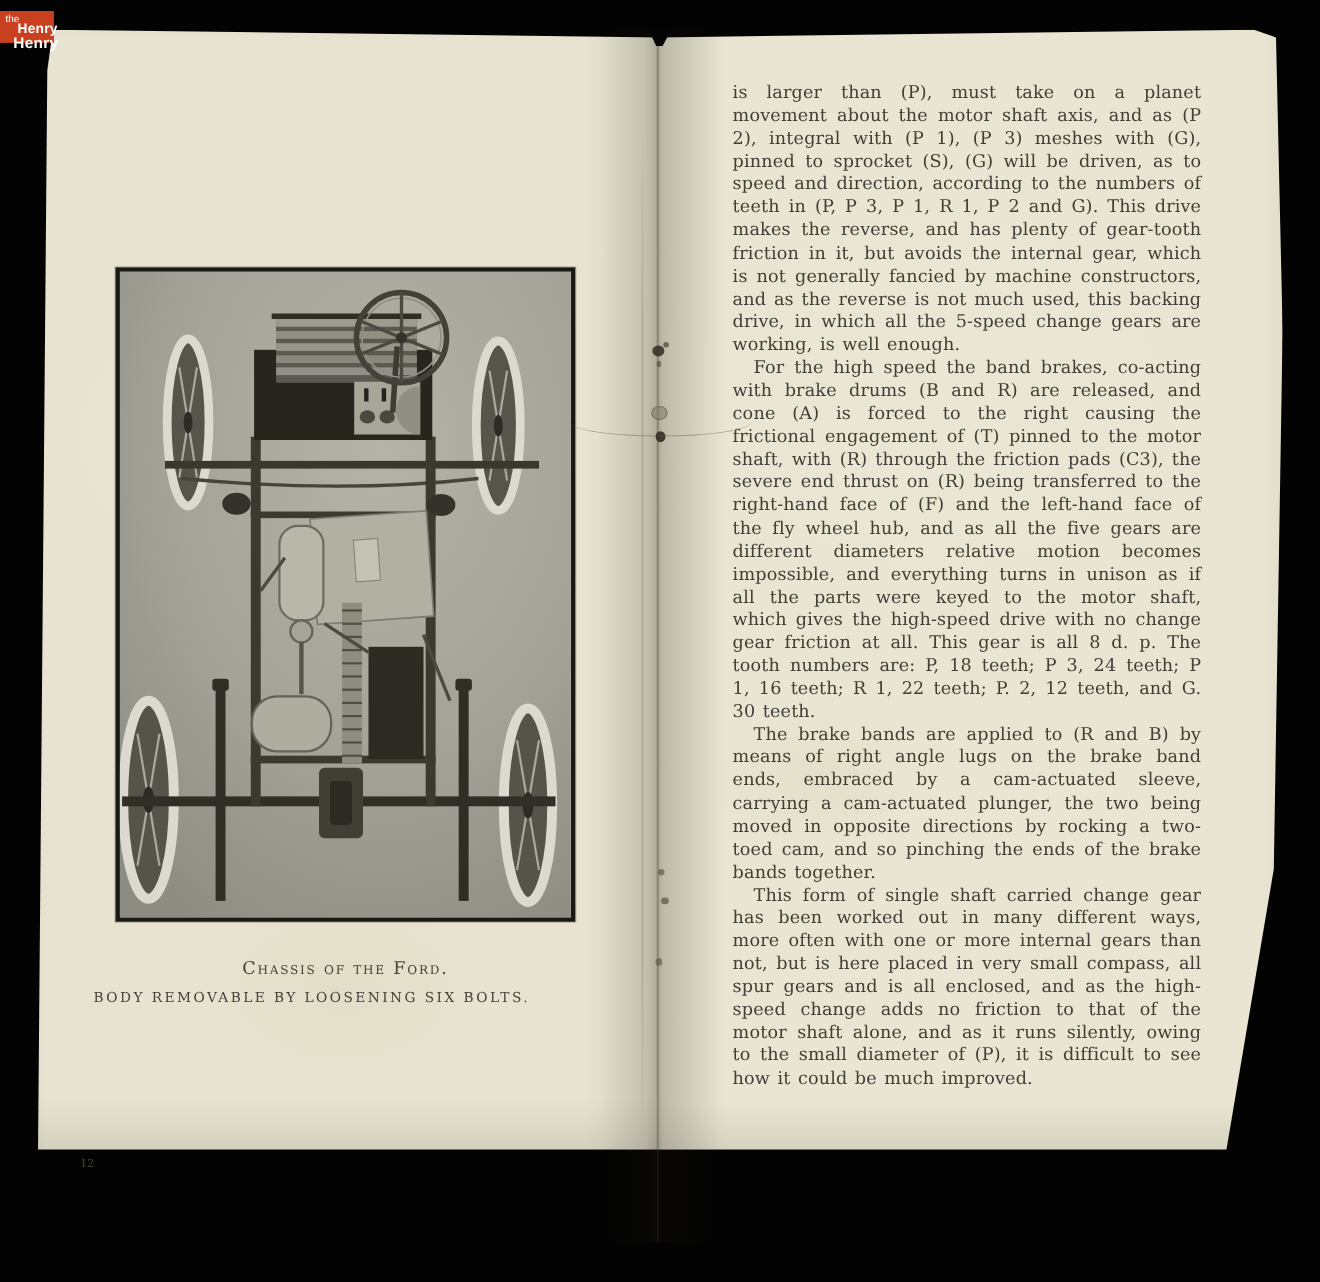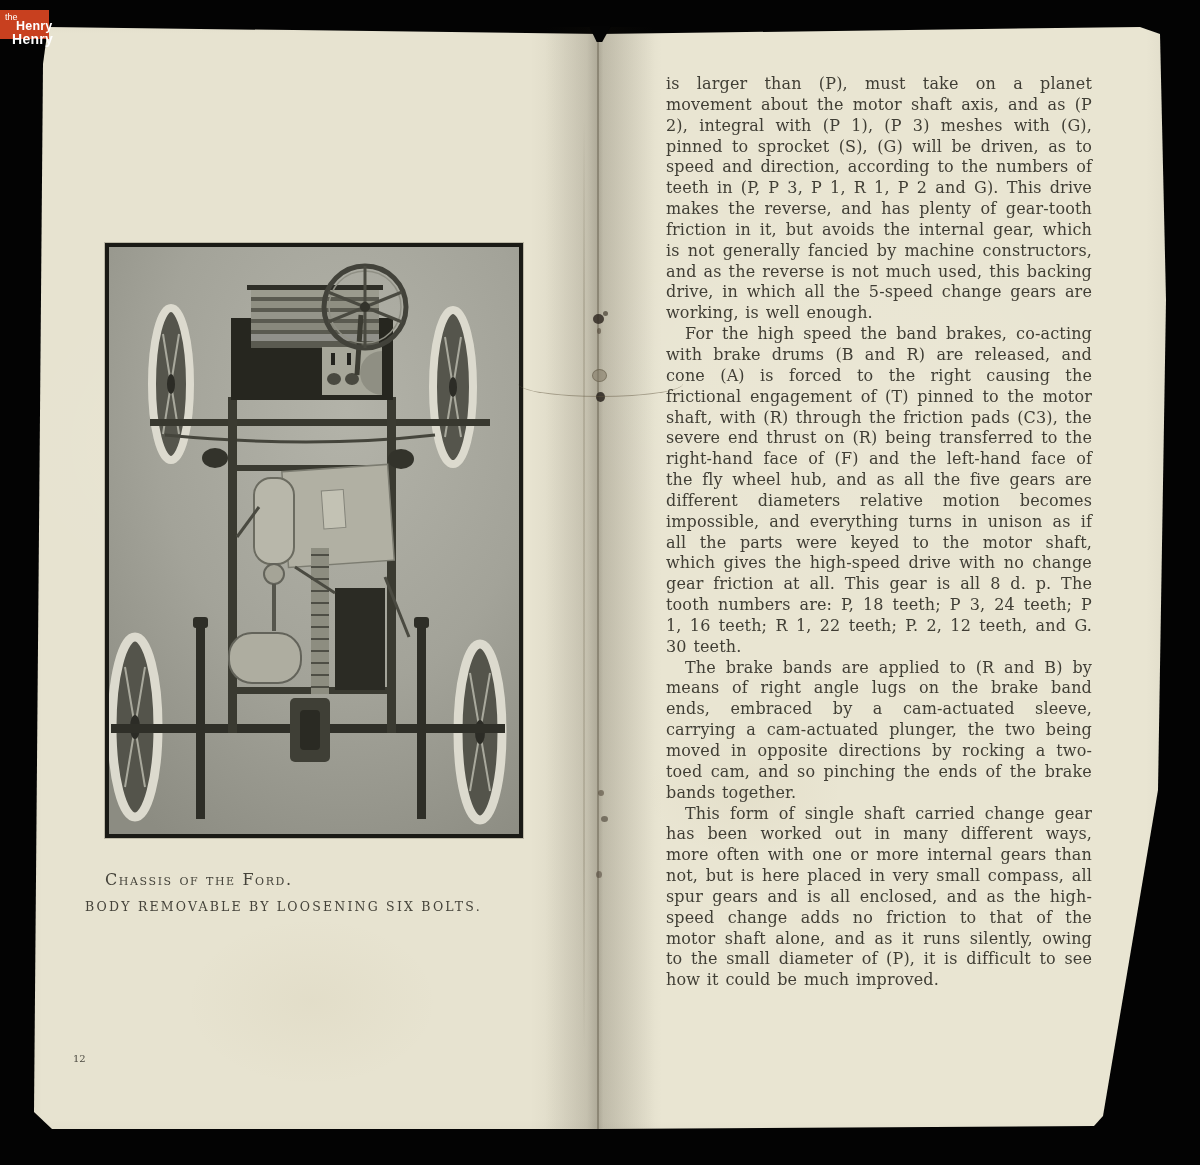--- a/index.html
+++ b/index.html
@@ -2,21 +2,21 @@
 <html style="--paper: #e7e3d0; --paper2: #e9e5d2; --ink: #403e35; --red: #c8401f; --frame: #1a1a15;"><head>
 <meta charset="utf-8">
 <style>
   :root{
     --paper:#e7e3d0; --paper2:#e9e5d2; --ink:#403e35; --red:#c8401f; --frame:#1a1a15;
   }
   html,body{margin:0;padding:0;background:#030303;}
   .canvas{position:relative;width:1200px;height:1165px;background:#030303;overflow:hidden;
           font-family:"DejaVu Serif", serif;}
   
-  .page{position:absolute;top:0;height:1165px;}
+  .page{position:absolute;top:0;height:1045px;}
   .page-left{
     left:0;width:600px;
     clip-path:polygon(48px 27px,600px 34px,600px 1129px,52px 1129px,34px 1112px,43px 64px);
     background:
       radial-gradient(ellipse 420px 300px at 46% 38%, rgba(255,255,255,0.06), transparent 70%),
       radial-gradient(ellipse 180px 120px at 52% 86%, rgba(140,120,70,0.05), transparent 70%),
       linear-gradient(90deg, rgba(30,25,15,0.12) 0px, rgba(30,25,15,0.0) 42px),
       linear-gradient(270deg, rgba(30,25,15,0.10) 0px, rgba(30,25,15,0.0) 70px),
       linear-gradient(180deg, rgba(30,25,15,0.07) 0px, rgba(30,25,15,0.0) 34px),
       linear-gradient(0deg, rgba(30,25,15,0.09) 0px, rgba(30,25,15,0.0) 46px),
@@ -43,21 +43,21 @@
     background:#040404;clip-path:polygon(0 0,100% 0,60% 100%,35% 100%);}
   
   .crease{position:absolute;left:583px;top:120px;width:2px;height:930px;z-index:4;
     background:linear-gradient(180deg,transparent,rgba(90,80,55,0.18) 20%,rgba(90,80,55,0.18) 80%,transparent);}
   
   .photo-frame{position:absolute;left:105px;top:243px;width:418px;height:595px;margin:0;
     border:4px solid var(--frame);box-sizing:border-box;z-index:2;
     box-shadow:0 0 0 1px rgba(60,55,40,0.25);}
   .photo-frame svg{display:block;width:410px;height:587px;}
   
-  .caption-1{position:absolute;left:105px;top:870px;width:418px;
+  .caption-1{position:absolute;left:105px;top:870px;width:418px;text-align:center;
     font-size:16px;font-variant:small-caps;letter-spacing:1.6px;color:#45433a;}
   .caption-2{position:absolute;left:85px;top:899px;width:458px;
     font-size:12.5px;letter-spacing:2.2px;color:#45433a;}
   .folio{position:absolute;font-size:10px;color:#4b4940;}
   .folio-left{left:73px;top:1053px;}
   
   .text-col{position:absolute;left:66px;top:74px;width:426px;color:var(--ink);
     font-size:16px;line-height:20.85px;text-align:justify;letter-spacing:0.15px;word-spacing:1.5px;}
   .text-col p{margin:0;text-indent:19px;}
   .text-col p.first{text-indent:0;}

